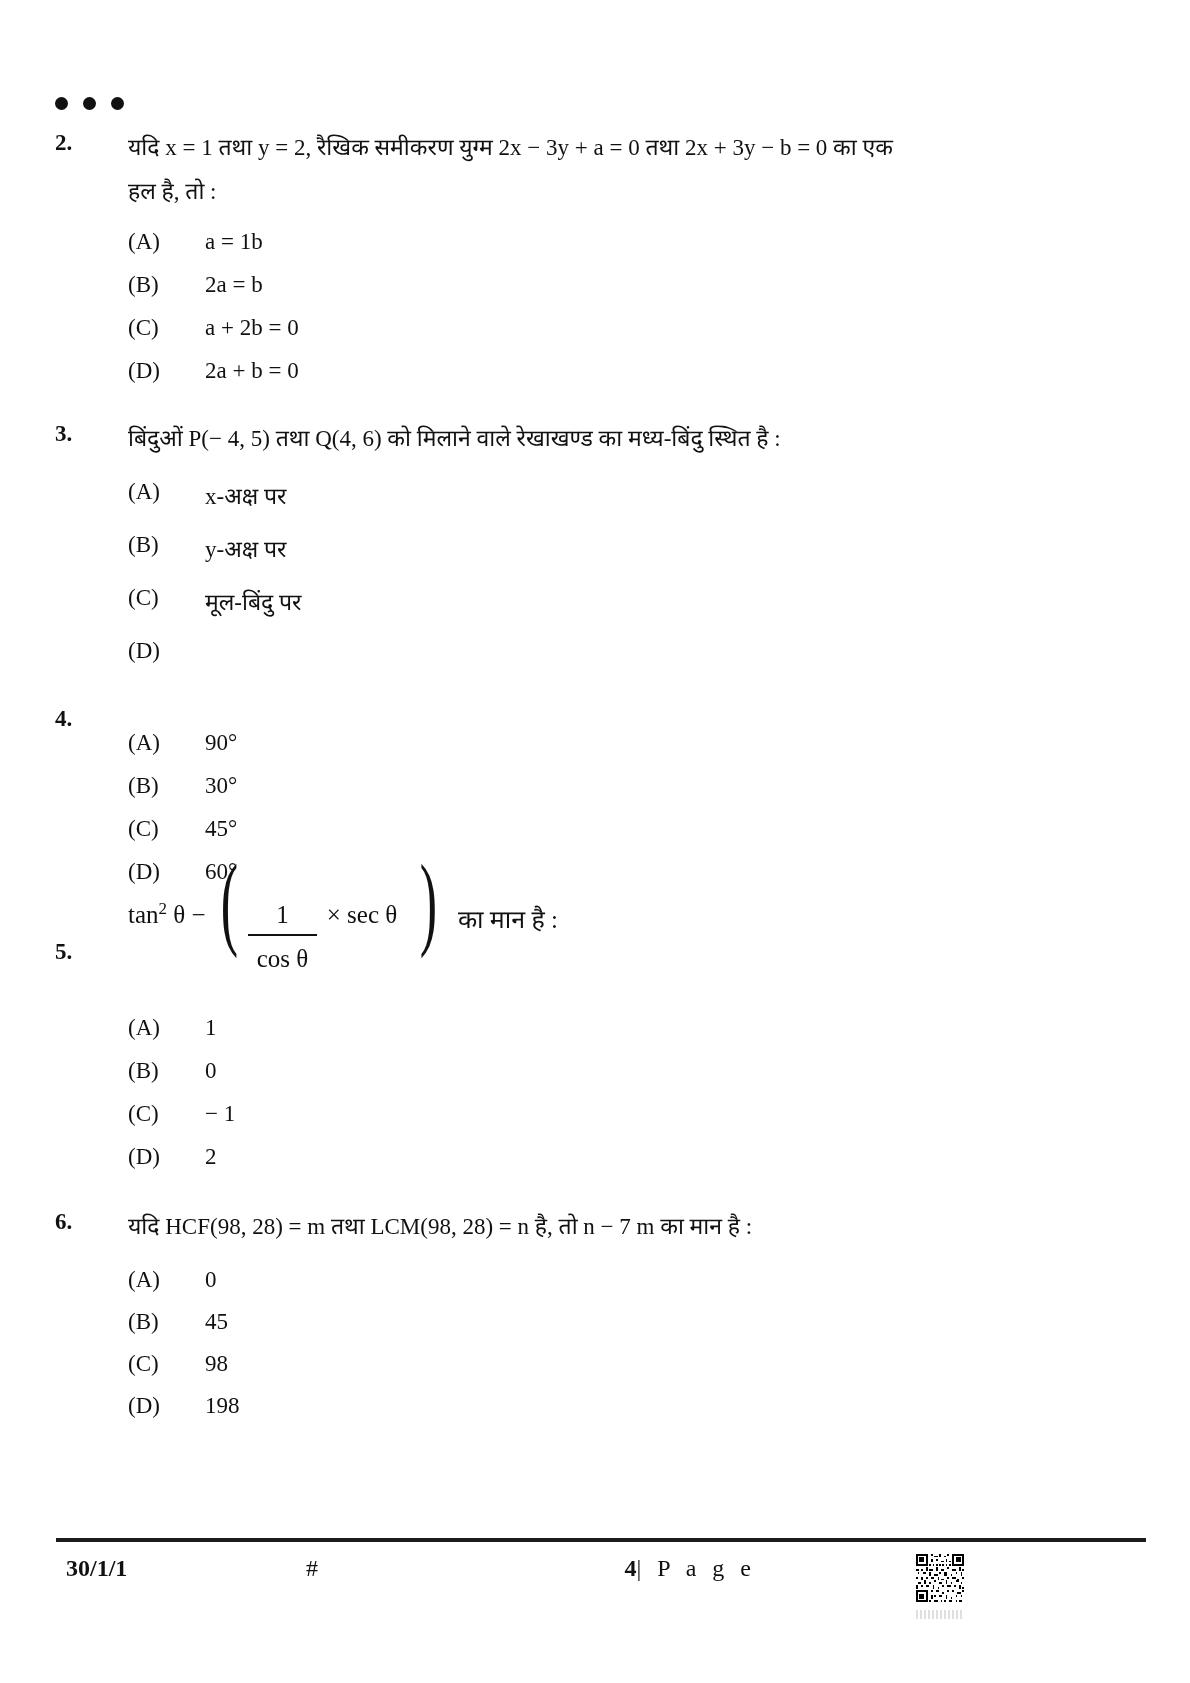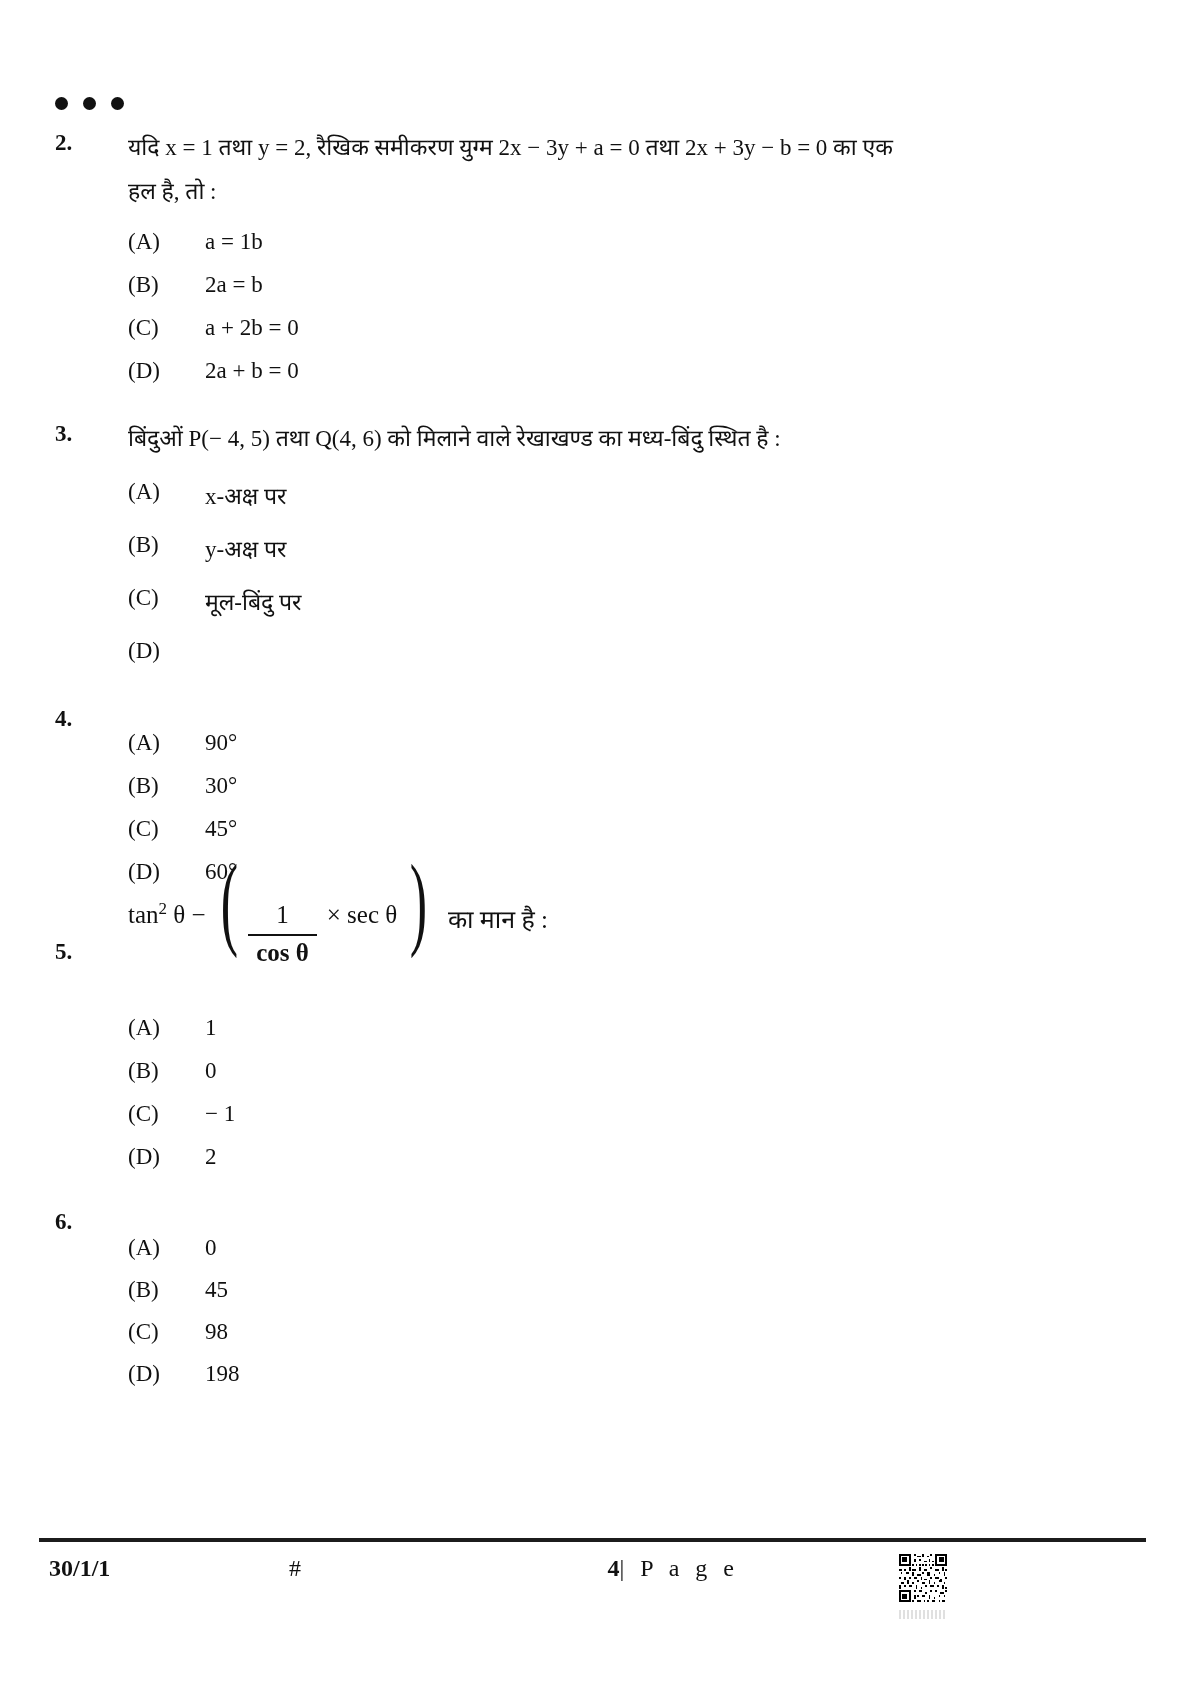--- a/index.html
+++ b/index.html
@@ -49,28 +49,28 @@
 
   .q6 { margin-top: 39px; }
   .q6 .options { margin-top: 26px; }
   .q6 .option-row + .option-row { margin-top: 16px; }
 
   
   .formula { display: flex; align-items: flex-start; font-size: 25px; height: 104px; }
   .formula sup { font-size: 0.68em; line-height: 0; vertical-align: super; }
   .frac { display: inline-flex; flex-direction: column; align-items: center; margin: 0 2px; }
   .frac .num { padding: 0 28px 5px; border-bottom: 2px solid #111; }
-  .frac .den { padding-top: 3px; font-weight: bold; }
+  .frac .den { padding-top: 9px; }
   .paren { font-size: 104px; font-weight: 300; line-height: 0; transform: scaleX(0.5); display: inline-block; }
   .formula .suffix { margin-left: 12px; }
   .formula .lead { margin-right: 6px; }
-  .formula .times { margin-left: 8px; margin-right: 4px; }
+  .formula .times { margin-left: 8px; margin-right: 14px; }
 
   
-  .footer { position: absolute; left: 39px; right: 44px; top: 1538px; }
+  .footer { position: absolute; left: 56px; right: 44px; top: 1538px; }
   .footer-rule { border-top: 4px solid #1c1c1c; width: 100%; }
   .footer-row { position: relative; height: 70px; }
   .paper-code { position: absolute; left: 10px; top: 13px; font-weight: bold; font-size: 24px; }
   .center-mark { position: absolute; left: 250px; top: 13px; font-size: 24px; }
   .pagenum-wrap { position: absolute; left: 400px; width: 300px; top: 13px; text-align: right; font-size: 24px; }
   .pagenum-wrap .pnum { font-weight: bold; }
   .pagenum-wrap .plabel { letter-spacing: 5px; }
   .qr-wrap { position: absolute; left: 860px; top: 12px; width: 48px; }
   .qr-shadow { margin-top: 2px; height: 9px; width: 48px;
     background: repeating-linear-gradient(90deg, #d8d8d8 0 2px, #ffffff 2px 4px); opacity: 0.8; }
@@ -192,20 +192,21 @@
             <span class="opt-label">(D)</span>
             <span class="opt-value">2</span>
           </div>
         </div>
       </div>
     </div>
 
     <div class="question q6">
       <div class="qnum">6.</div>
       <div class="qbody">
+        <div class="qline">यदि HCF(98, 28) = m तथा LCM(98, 28) = n है, तो n − 7 m का मान है :</div>
         <div class="options">
           <div class="option-row">
             <span class="opt-label">(A)</span>
             <span class="opt-value">0</span>
           </div>
           <div class="option-row">
             <span class="opt-label">(B)</span>
             <span class="opt-value">45</span>
           </div>
           <div class="option-row">

